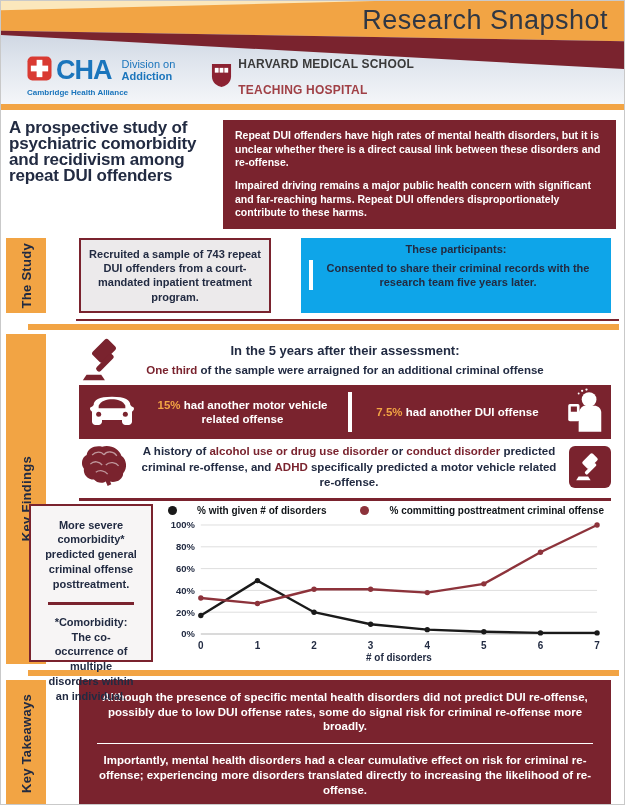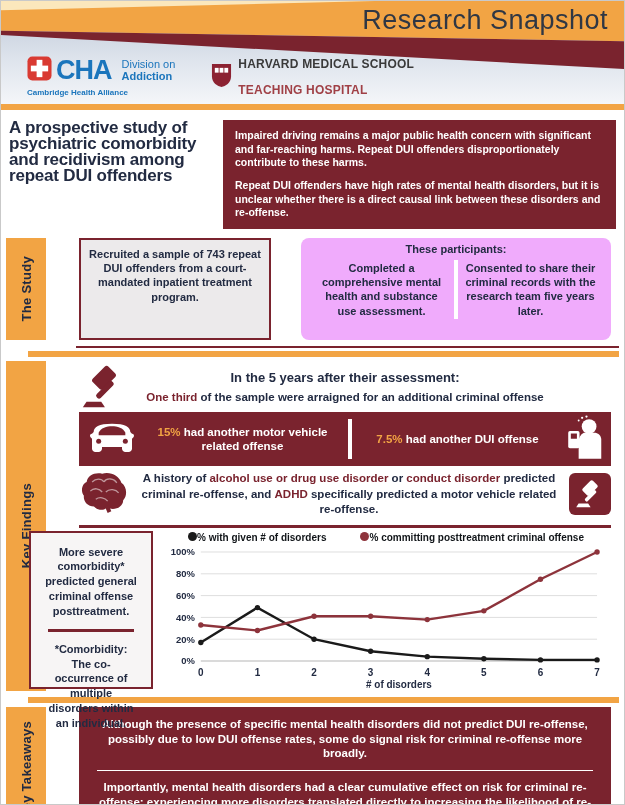--- a/index.html
+++ b/index.html
@@ -35,21 +35,21 @@
   .band { display:flex; padding:0 5px; }
   .tab { width:40px; background:#F2A444; display:flex; align-items:center; justify-content:center; flex:0 0 40px; }
   .vtext { writing-mode:vertical-rl; transform:rotate(180deg); font-size:13px; font-weight:800; color:#222B42; letter-spacing:.3px; white-space:nowrap; }
   .band-content { flex:1; padding:0 8px 0 33px; min-width:0; }
 
   
   .study { margin-top:2px; }
   .study-heading { text-align:center; font-size:11.5px; font-weight:700; color:#222B42; padding:5px 0 7px; }
   .study-row { display:flex; gap:30px; }
   .recruit-box { width:192px; background:#ECEAEB; border:2px solid #7A232E; padding:7px 6px; font-size:11px; font-weight:700; color:#222B42; text-align:center; line-height:1.3; }
-  .participants-box { flex:1; background:#f0abfc; padding:5px 8px 20px;border-radius:8px; }
+  .participants-box { flex:1; background:#0ea5e9; padding:5px 8px 7px; }
   .pt { text-align:center; font-size:11px; font-weight:700; color:#222B42; margin-bottom:4px; }
   .pcols { display:flex; align-items:stretch; }
   .pcol { flex:1; font-size:11px; font-weight:600; color:#222B42; text-align:center; line-height:1.3; padding:2px 6px; display:flex; align-items:center; }
   .pdiv { width:4px; background:#fff; margin:1px 0; }
 
   
   .sep { padding:0 5px; margin:6px 0 4px; }
   .sep-maroon { height:2px; background:#7A232E; margin:0 0 3px 70px; }
   .sep-orange { height:6px; background:#F2A444; margin-left:22px; }
   .sep2 .sep-orange { margin-left:22px; }
@@ -66,21 +66,21 @@
   .mb-div { width:4px; align-self:stretch; background:#fff; margin:4px 0; }
   .brain-row { display:flex; align-items:center; gap:10px; margin-top:5px; }
   .brain-text { flex:1; font-size:11.5px; font-weight:600; color:#222B42; text-align:center; line-height:1.35; }
   .gavel-box { width:42px; height:42px; flex:0 0 42px; background:#7A232E; border-radius:6px; display:flex; align-items:center; justify-content:center; }
   .maroon-hr { height:3px; background:#7A232E; margin:7px 0 3px; }
   .chart-area { display:flex; gap:8px; margin-top:1px; }
   .combo-box { width:124px; flex:0 0 124px; margin-left:-50px; position:relative; z-index:2; background:#F7F5F5; border:2px solid #7A232E; padding:12px 14px; font-size:11px; font-weight:700; color:#222B42; text-align:center; line-height:1.35; height:158px; }
   .combo-hr { height:3px; background:#7A232E; margin:10px 3px; }
   .chart-col { flex:1; min-width:0; }
   .legend { display:flex; justify-content:center; gap:34px; font-size:10px; font-weight:800; color:#101418; margin:1px 0 1px; }
-  .legend-item { display:flex; align-items:flex-start; gap:0; }
+  .legend-item { display:flex; align-items:center; gap:20px; }
   .dot { width:9px; height:9px; border-radius:50%; display:inline-block; }
   .dot-black { background:#1A1A1A; }
   .dot-red { background:#8D333B; }
   .chart-svg { width:100%; height:147px; display:block; }
 
   
   .tk-box { flex:1; background:#7A232E; color:#fff; padding:10px 18px; font-size:11.5px; font-weight:600; text-align:center; line-height:1.3; display:flex; flex-direction:column; justify-content:center; min-height:96px; }
   .tk-hr { height:1px; background:#fff; margin:9px 0; }
 </style>
 </head>
@@ -127,36 +127,35 @@
         </div>
       </div>
     </div>
   </header>
 
   <div class="orange-bar"></div>
 
   <section class="title-section">
     <h1>A prospective study of psychiatric comorbidity and recidivism among repeat DUI offenders</h1>
     <div class="intro-box">
+      <p>Repeat DUI offenders have high rates of mental health disorders, but it is unclear whether there is a direct causal link between these disorders and re-offense.</p>
       <p>Impaired driving remains a major public health concern with significant and far-reaching harms. Repeat DUI offenders disproportionately contribute to these harms.</p>
-      <p>Repeat DUI offenders have high rates of mental health disorders, but it is unclear whether there is a direct causal link between these disorders and re-offense.</p>
     </div>
   </section>
 
   <section class="band study">
     <div class="tab">
         <span class="vtext">The Study</span>
       </div>
     <div class="band-content">
       <div class="study-row">
         <div class="recruit-box">Recruited a sample of 743 repeat DUI offenders from a court-mandated inpatient treatment program.</div>
         <div class="participants-box">
           <div class="pt">These participants:</div>
           <div class="pcols">
-            <div class="pcol">Completed a comprehensive mental health and substance use assessment.</div>
             <div class="pdiv"></div>
             <div class="pcol">Consented to share their criminal records with the research team five years later.</div>
           </div>
         </div>
       </div>
     </div>
   </section>
 
   <div class="sep">
       <div class="sep-maroon"></div>

